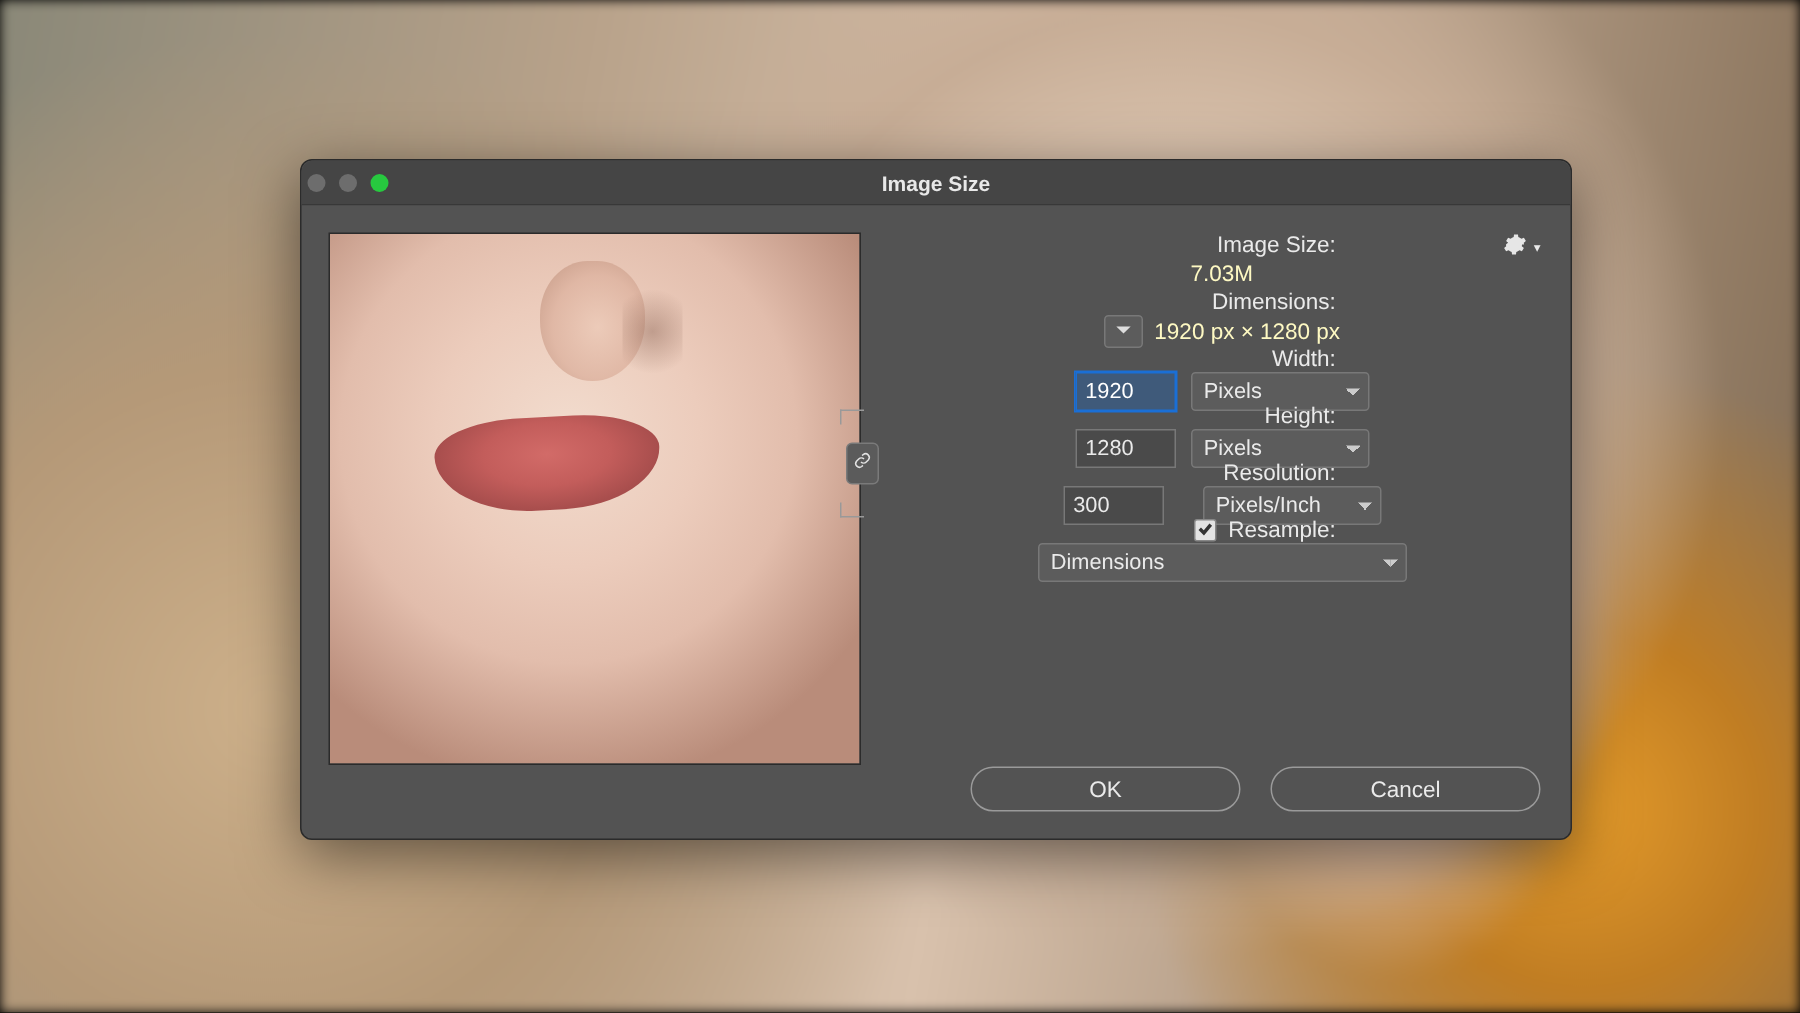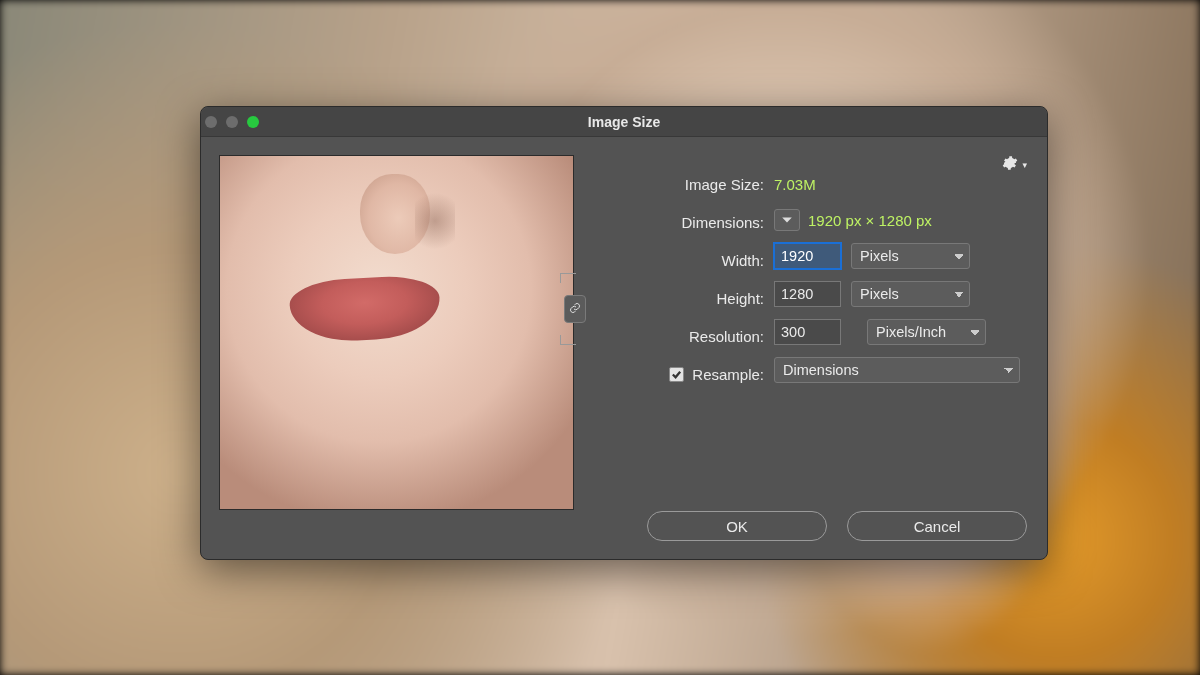--- a/index.html
+++ b/index.html
@@ -83,24 +83,24 @@
       position:absolute; left:195px; top:30px; width:40px; height:70px;
       background: radial-gradient(circle, rgba(110,70,55,.35), rgba(0,0,0,0) 70%);
     }
     .form {
       flex: 1; padding-left: 28px; position: relative;
     }
     .gear {
       position: absolute; right: 0; top: 0; color: #e8e8e8; cursor: pointer;
       display:flex; align-items:center; gap:2px;
     }
-    .row { display:flex; align-items:flex-end; height: 38px; }
+    .row { display:flex; align-items:center; height: 38px; flex-direction: column; }
     .rlabel { width: 172px; text-align: right; padding-right: 10px; color:#eaeaea; }
     .rvalue { flex: 1; display:flex; align-items:center; gap:8px; }
-    .info-row .rvalue { color:#bef264; }
+    .info-row .rvalue { color:#fef9c3; }
 
     .chevbtn {
       width:26px; height:22px; border:1px solid #787878; background:#5c5c5c; border-radius:3px;
       display:inline-flex; align-items:center; justify-content:center; cursor:pointer;
     }
     .chevbtn svg { width:12px; height:12px; fill:#ddd; }
 
     select, .select {
       appearance:none; -webkit-appearance:none;
       background:#5c5c5c; border:1px solid #787878; color:#eaeaea;

